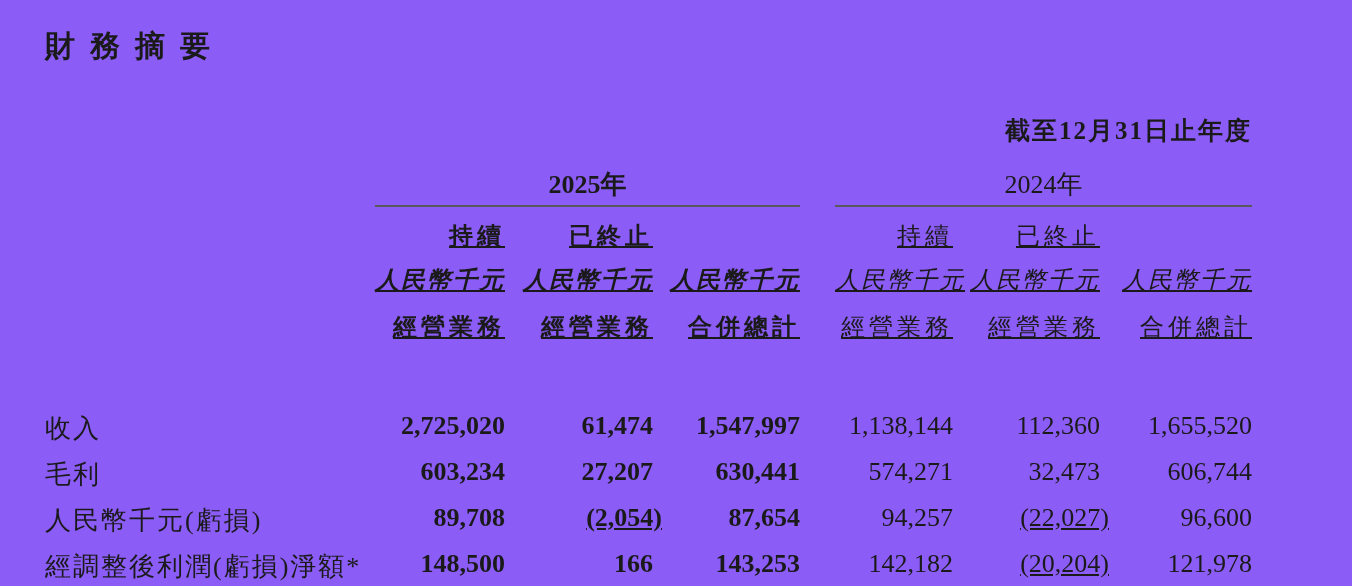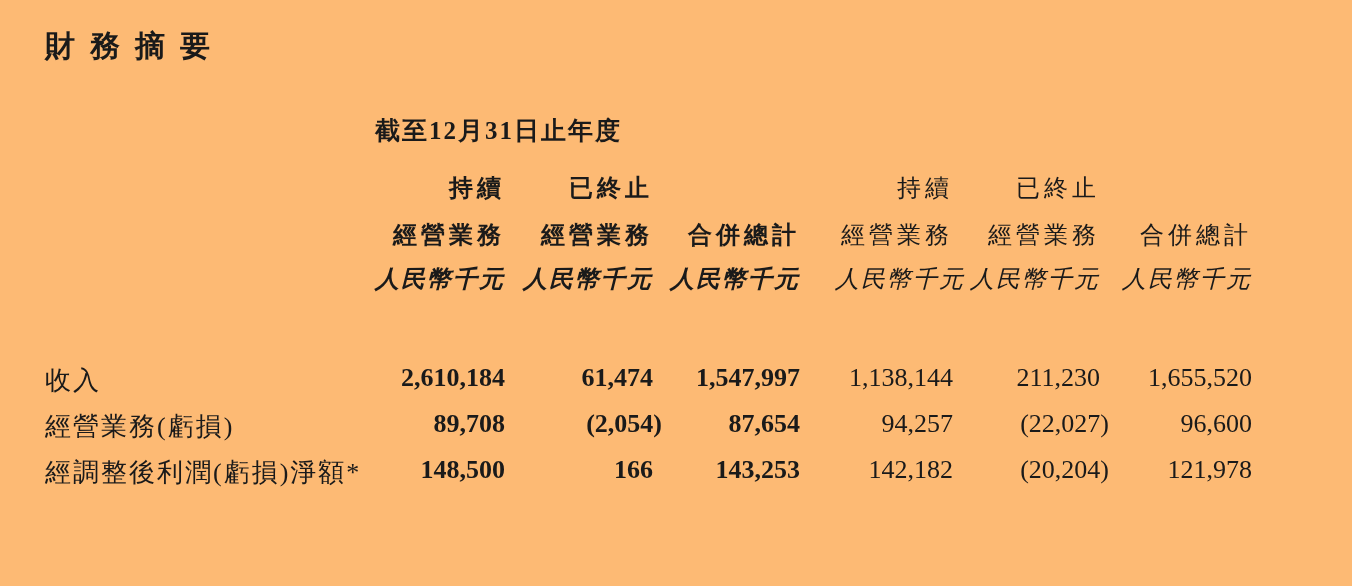--- a/index.html
+++ b/index.html
@@ -4,21 +4,21 @@
 <style>
   html, body {
     margin: 0;
     padding: 0;
     background: #ffffff;
   }
   .page {
     position: relative;
     width: 1352px;
     height: 586px;
-    background: #fdba74;
+    background: #8b5cf6;
     color: #1a1a1a;
     font-family: "Liberation Serif", "DejaVu Serif", serif;
     overflow: hidden;
   }
   .page-title {
     position: absolute;
     left: 45px;
     top: 26px;
     margin: 0;
     font-size: 30px;
@@ -36,41 +36,42 @@
   }
   table.fin td {
     padding: 0;
     vertical-align: bottom;
     white-space: nowrap;
     overflow: visible;
   }
   
   tr.r-period td.period {
     height: 52px;
-    text-align: left;
+    text-align: right;
     font-weight: bold;
     font-size: 25px;
     letter-spacing: 2px;
     padding-bottom: 12px;
   }
   
   tr.r-year td.grp {
     height: 43px;
     text-align: center;
     font-size: 26px;
     border-bottom: 2px solid #595959;
     padding-bottom: 3px;
   }
   tr.r-year td.grp.b25 { font-weight: bold; }
   
   tr.r-h td.hd {
     text-align: right;
     font-size: 24px;
     letter-spacing: 4px;
     padding-bottom: 2px;
+    text-decoration: underline;
   }
   tr.r-h1 td { height: 45px; }
   tr.r-h2 td { height: 45px; }
   tr.r-h3 td { height: 42px; }
   tr.r-h3 td.hd {
     font-style: italic;
     letter-spacing: 2px;
   }
   tr.r-h td.hd.b { font-weight: bold; }
   tr.r-gap td { height: 64px; }
@@ -85,20 +86,21 @@
     font-size: 26px;
     letter-spacing: 2px;
   }
   td.num {
     text-align: right;
     font-size: 26px;
   }
   td.num.b { font-weight: bold; }
   td.num span.neg {
     margin-right: -9px; 
+    text-decoration: underline;
   }
 </style>
 </head>
 <body>
 
 <div class="page">
   <h1 class="page-title">財務摘要</h1>
 
   <table class="fin">
     <colgroup>
@@ -109,67 +111,83 @@
       <col style="width:35px">
       <col style="width:118px">
       <col style="width:147px">
       <col style="width:152px">
     </colgroup>
     <thead>
       <tr class="r-period">
         <td></td>
         <td colspan="7" class="period">截至12月31日止年度</td>
       </tr>
+      <tr class="r-year">
+        <td></td>
+        <td colspan="3" class="grp b25">2025年</td>
+        <td class="sp"></td>
+        <td colspan="3" class="grp">2024年</td>
+      </tr>
       <tr class="r-h r-h1">
         <td></td>
         <td class="hd b">持續</td>
         <td class="hd b">已終止</td>
         <td class="hd b"></td>
         <td class="sp"></td>
         <td class="hd">持續</td>
         <td class="hd">已終止</td>
         <td class="hd"></td>
       </tr>
+      <tr class="r-h r-h3">
+        <td></td>
+        <td class="hd b">人民幣千元</td>
+        <td class="hd b">人民幣千元</td>
+        <td class="hd b">人民幣千元</td>
+        <td class="sp"></td>
+        <td class="hd">人民幣千元</td>
+        <td class="hd">人民幣千元</td>
+        <td class="hd">人民幣千元</td>
+      </tr>
       <tr class="r-h r-h2">
         <td></td>
         <td class="hd b">經營業務</td>
         <td class="hd b">經營業務</td>
         <td class="hd b">合併總計</td>
         <td class="sp"></td>
         <td class="hd">經營業務</td>
         <td class="hd">經營業務</td>
         <td class="hd">合併總計</td>
       </tr>
-      <tr class="r-h r-h3">
-        <td></td>
-        <td class="hd b">人民幣千元</td>
-        <td class="hd b">人民幣千元</td>
-        <td class="hd b">人民幣千元</td>
-        <td class="sp"></td>
-        <td class="hd">人民幣千元</td>
-        <td class="hd">人民幣千元</td>
-        <td class="hd">人民幣千元</td>
-      </tr>
       <tr class="r-gap">
         <td colspan="8"></td>
       </tr>
     </thead>
     <tbody>
       <tr class="datarow">
         <td class="lbl">收入</td>
-        <td class="num b"><span>2,610,184</span></td>
+        <td class="num b"><span>2,725,020</span></td>
         <td class="num b"><span>61,474</span></td>
         <td class="num b"><span>1,547,997</span></td>
         <td class="sp"></td>
         <td class="num"><span>1,138,144</span></td>
-        <td class="num"><span>211,230</span></td>
+        <td class="num"><span>112,360</span></td>
         <td class="num"><span>1,655,520</span></td>
       </tr>
       <tr class="datarow">
-        <td class="lbl">經營業務(虧損)</td>
+        <td class="lbl">毛利</td>
+        <td class="num b"><span>603,234</span></td>
+        <td class="num b"><span>27,207</span></td>
+        <td class="num b"><span>630,441</span></td>
+        <td class="sp"></td>
+        <td class="num"><span>574,271</span></td>
+        <td class="num"><span>32,473</span></td>
+        <td class="num"><span>606,744</span></td>
+      </tr>
+      <tr class="datarow">
+        <td class="lbl">人民幣千元(虧損)</td>
         <td class="num b"><span>89,708</span></td>
         <td class="num b"><span class="neg">(2,054)</span></td>
         <td class="num b"><span>87,654</span></td>
         <td class="sp"></td>
         <td class="num"><span>94,257</span></td>
         <td class="num"><span class="neg">(22,027)</span></td>
         <td class="num"><span>96,600</span></td>
       </tr>
       <tr class="datarow">
         <td class="lbl">經調整後利潤(虧損)淨額*</td>

